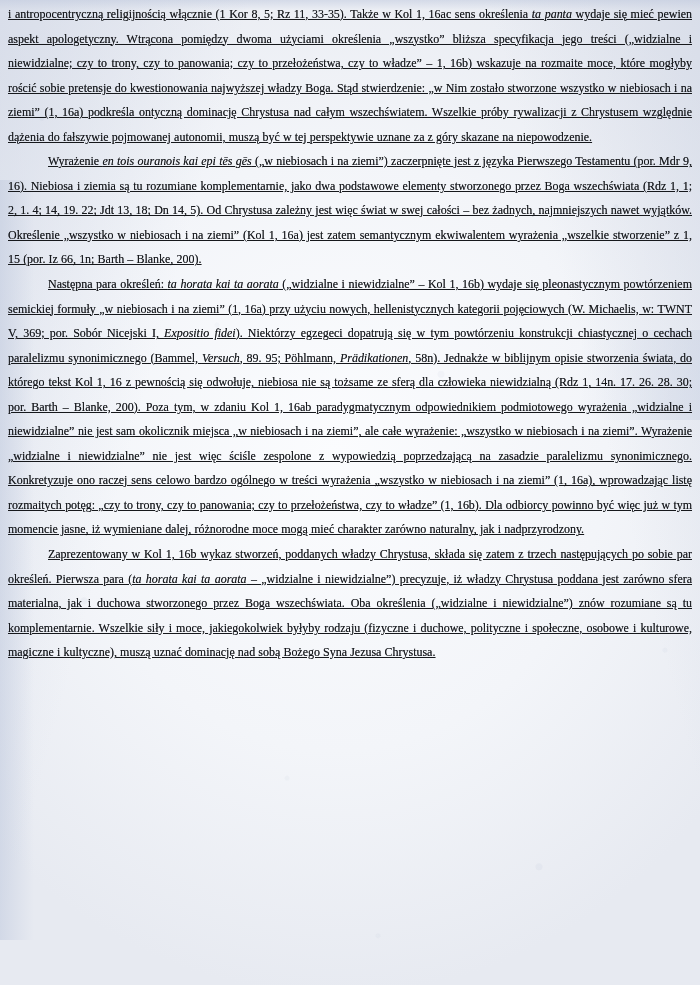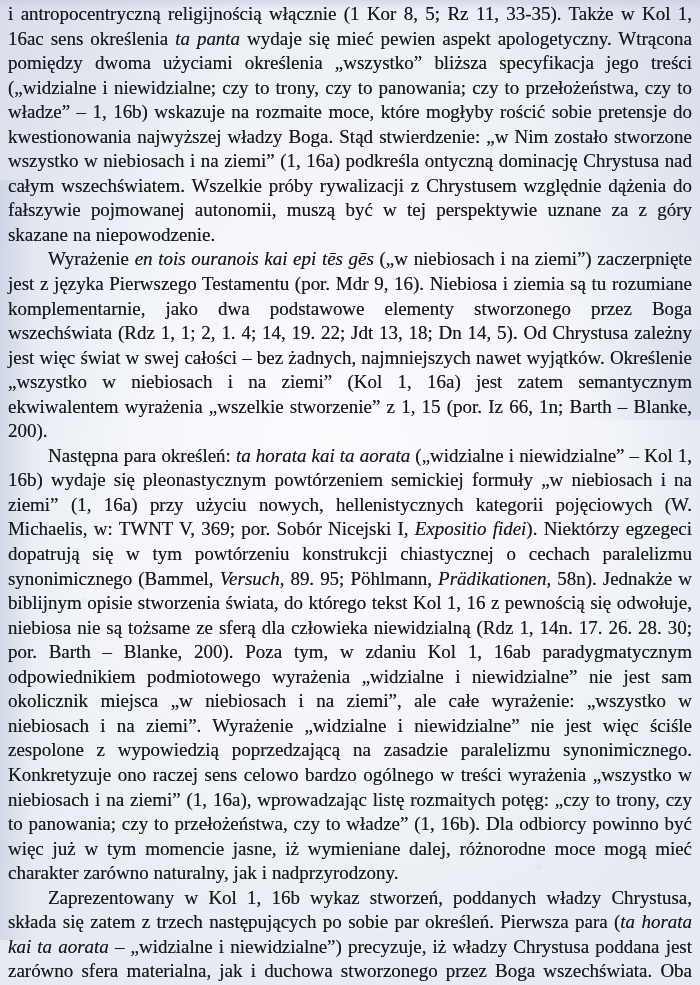--- a/index.html
+++ b/index.html
@@ -72,29 +72,30 @@
 
   
   .textblock {
     position: absolute;
     left: 8px;
     top: 2px;
     width: 684px;
   }
   p.para {
     margin: 0;
-    font-size: 19px;
+    font-size: 12px;
     line-height: 24.55px;
     text-align: justify;
     text-justify: inter-word;
     text-indent: 40px;
     letter-spacing: -0.02px;
     word-spacing: 0.2px;
     
     text-shadow: 0 0 0.55px rgba(20,22,28,0.62);
+    text-decoration: underline;
   }
   p.para.no-indent { text-indent: 0; }
   i { font-style: italic; }
 
   
   p.para { -webkit-hyphens: none; hyphens: none; }
 </style>
 </head>
 <body>
 

